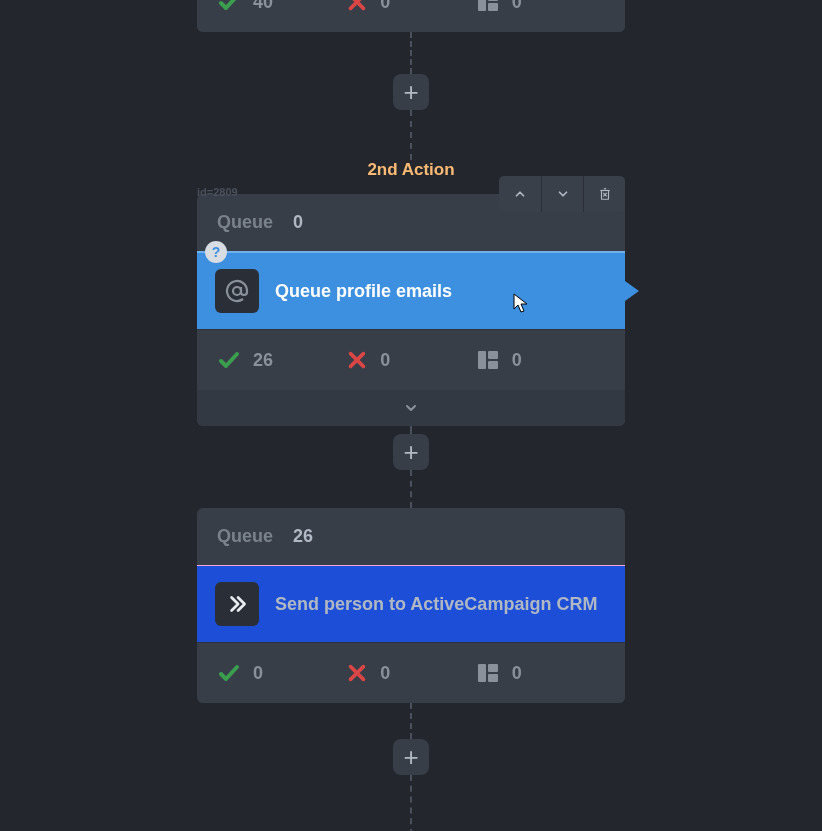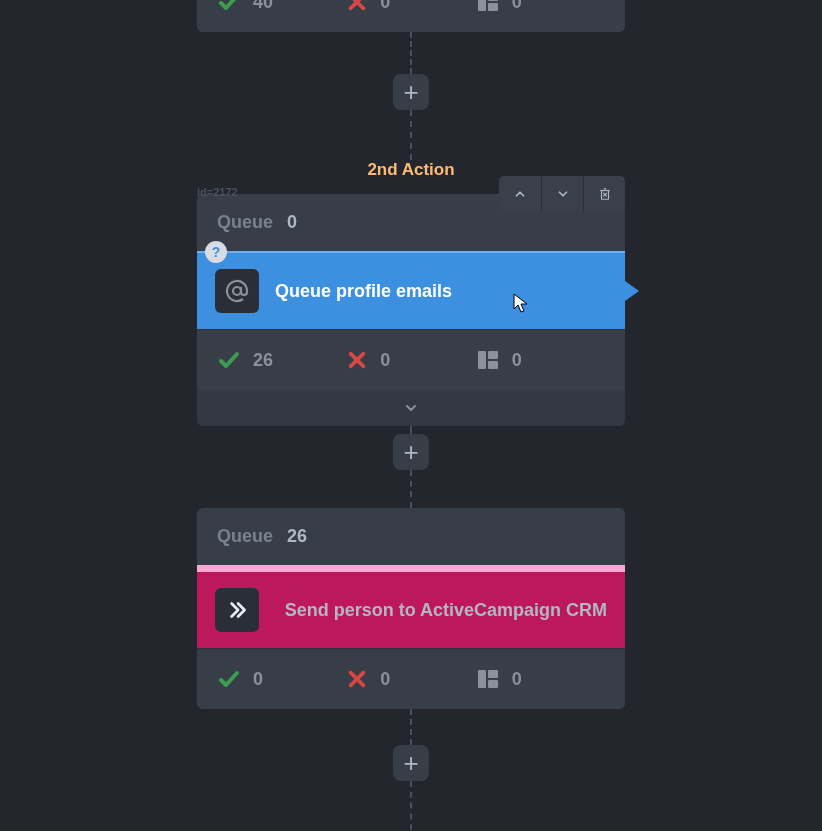--- a/index.html
+++ b/index.html
@@ -99,42 +99,41 @@
       align-items: center;
       justify-content: center;
       cursor: pointer;
       border-left: 1px solid #2a2f37;
     }
     .ctrl-btn:first-child { border-radius: 5px 0 0 5px; border-left: none; }
     .ctrl-btn:last-child { border-radius: 0 5px 5px 0; }
     .queue-row {
       display: flex;
       align-items: center;
-      gap: 14px;
+      gap: 20px;
       padding: 18px 20px;
       font-size: 18px;
       font-weight: 600;
       color: #7a828c;
     }
     .queue-value { color: #b0b8c4; }
     .action-row {
       display: flex;
       align-items: center;
       gap: 16px;
       padding: 16px 18px;
       position: relative;
     }
     .action-row.highlighted {
       background: #3d8fe0;
       border-top: 2px solid #6fb0ed;
     }
     .action-row.normal {
-      background: #be185d;
-      border-top: 7px solid #f9a8d4;
-      justify-content: space-between;
+      background: #1d4ed8;
+      border-top: 1px solid #f9a8d4;
     }
     .action-row.highlighted::after {
       content: "";
       position: absolute;
       right: -14px;
       top: 50%;
       transform: translateY(-50%);
       border-left: 14px solid #3d8fe0;
       border-top: 10px solid transparent;
       border-bottom: 10px solid transparent;
@@ -228,21 +227,21 @@
     </div>
   </div>
 
   <div class="connector" style="height:42px;"></div>
   <div class="add-btn">+</div>
   <div class="connector" style="height:50px;"></div>
 
   <div class="action-block">
     <div class="action-label">2nd Action</div>
     <div class="card" style="position:relative;">
-      <div class="id-tag">id=2172</div>
+      <div class="id-tag">id=2809</div>
       <div class="card-controls">
         <div class="ctrl-btn">
           <svg width="14" height="14" viewBox="0 0 24 24" fill="none" stroke="#b0b8c4" stroke-width="3" stroke-linecap="round" stroke-linejoin="round">
               <polyline points="6 15 12 9 18 15"></polyline>
             </svg>
         </div>
         <div class="ctrl-btn">
           <svg width="14" height="14" viewBox="0 0 24 24" fill="none" stroke="#b0b8c4" stroke-width="3" stroke-linecap="round" stroke-linejoin="round">
               <polyline points="6 9 12 15 18 9"></polyline>
             </svg>

